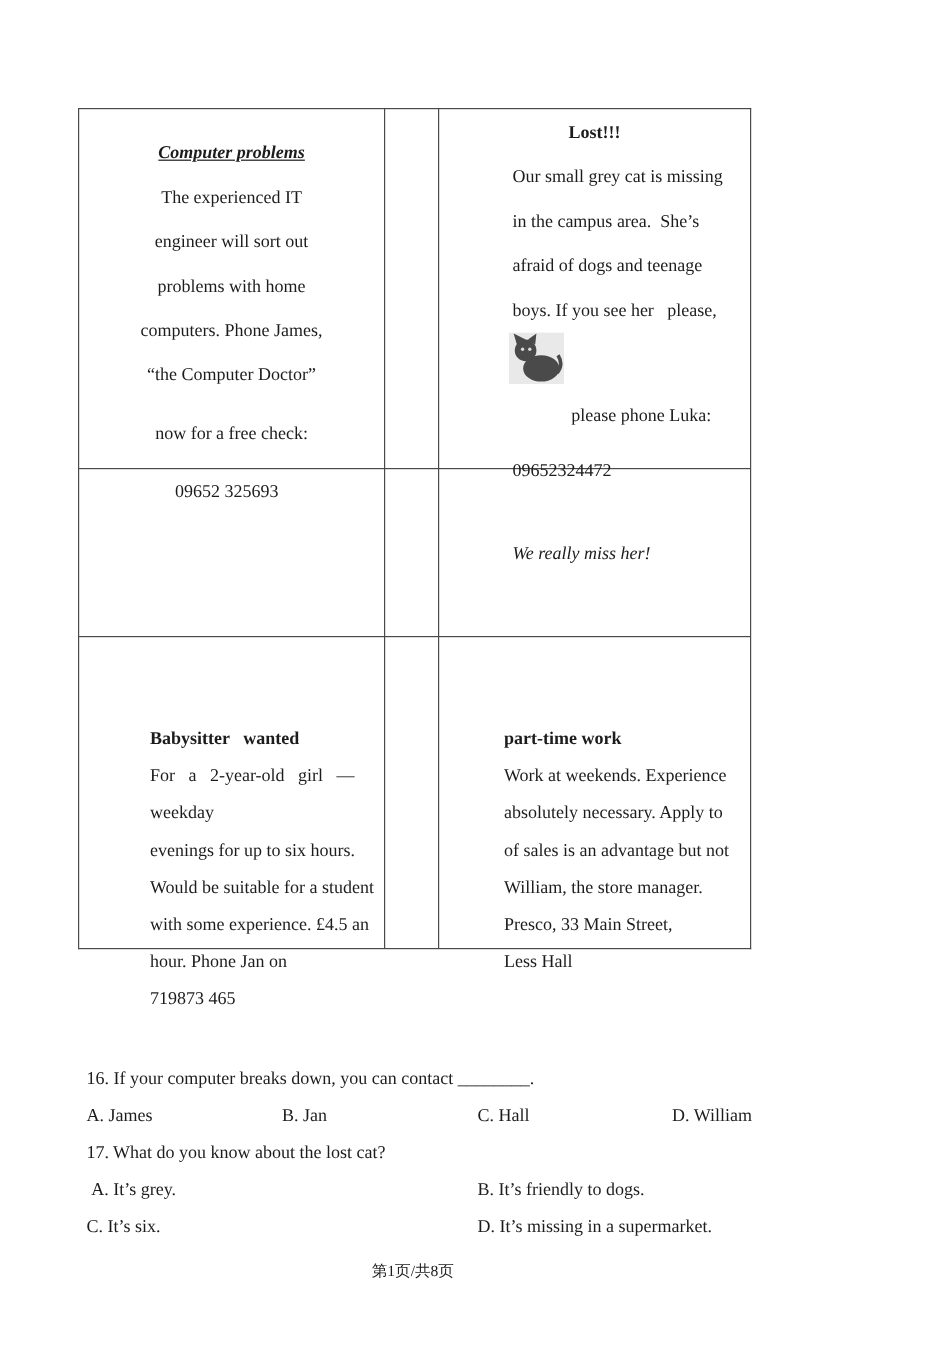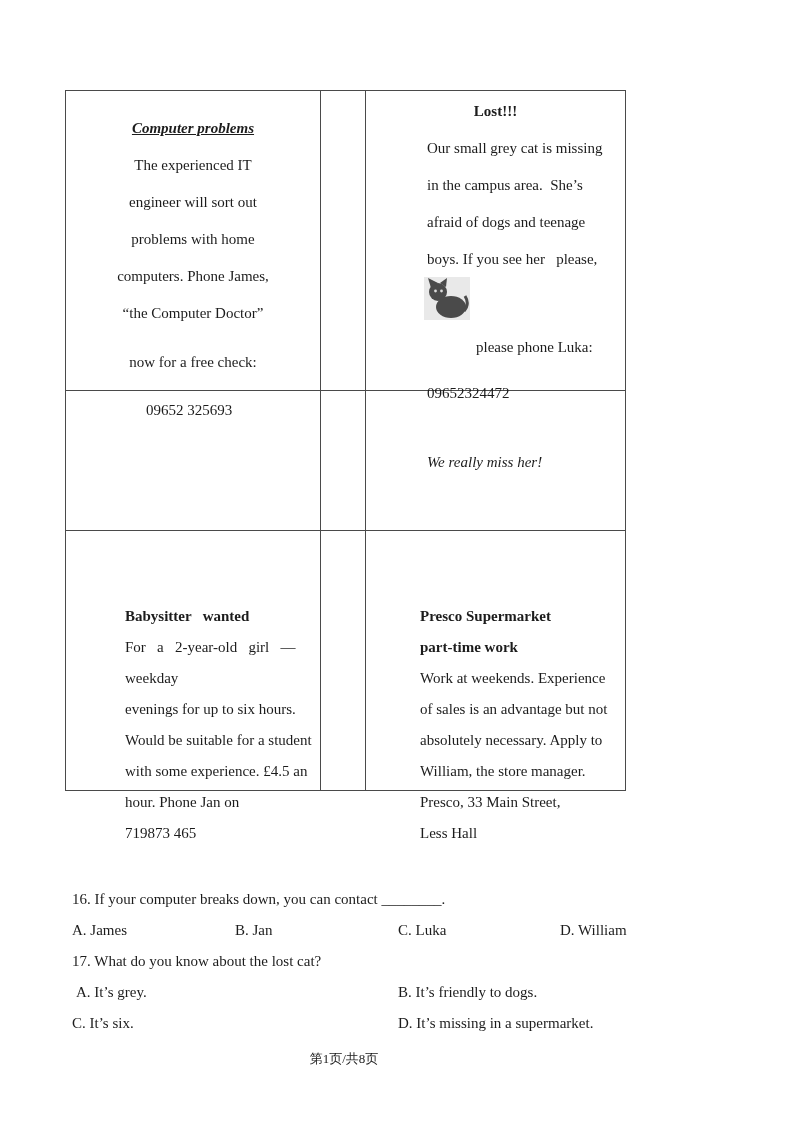--- a/index.html
+++ b/index.html
@@ -126,34 +126,33 @@
     <div class="pre">For   a   2-year-old   girl   —</div>
     <div class="pre">weekday</div>
     <div class="pre">evenings for up to six hours.</div>
     <div class="pre">Would be suitable for a student</div>
     <div class="pre">with some experience. £4.5 an</div>
     <div class="pre">hour. Phone Jan on</div>
     <div class="pre">719873 465</div>
   </div>
 
   <div class="ad-presco">
-    <div class="ptitle pre">Presco Supermarket</div>
     <div class="ptitle pre">part-time work</div>
     <div class="pre">Work at weekends. Experience</div>
+    <div class="pre">absolutely necessary. Apply to</div>
     <div class="pre">of sales is an advantage but not</div>
-    <div class="pre">absolutely necessary. Apply to</div>
     <div class="pre">William, the store manager.</div>
     <div class="pre"><span>Presco, 33 </span><span class="it">Main Street,</span></div>
     <div class="pre it">Less Hall</div>
   </div>
 
   <div class="q" style="left:72px;top:889px">16. If your computer breaks down, you can contact ________.</div>
   <div class="q" style="left:72px;top:920px">A. James</div>
   <div class="q" style="left:235px;top:920px">B. Jan</div>
-  <div class="q" style="left:398px;top:920px">C. Luka</div>
+  <div class="q" style="left:398px;top:920px">C. Hall</div>
   <div class="q" style="left:560px;top:920px">D. William</div>
 
   <div class="q" style="left:72px;top:951px">17. What do you know about the lost cat?</div>
   <div class="q" style="left:76px;top:982px">A. It’s grey.</div>
   <div class="q" style="left:398px;top:982px">B. It’s friendly to dogs.</div>
   <div class="q" style="left:72px;top:1013px">C. It’s six.</div>
   <div class="q" style="left:398px;top:1013px">D. It’s missing in a supermarket.</div>
 
   <div class="footer">第1页/共8页</div>
 

